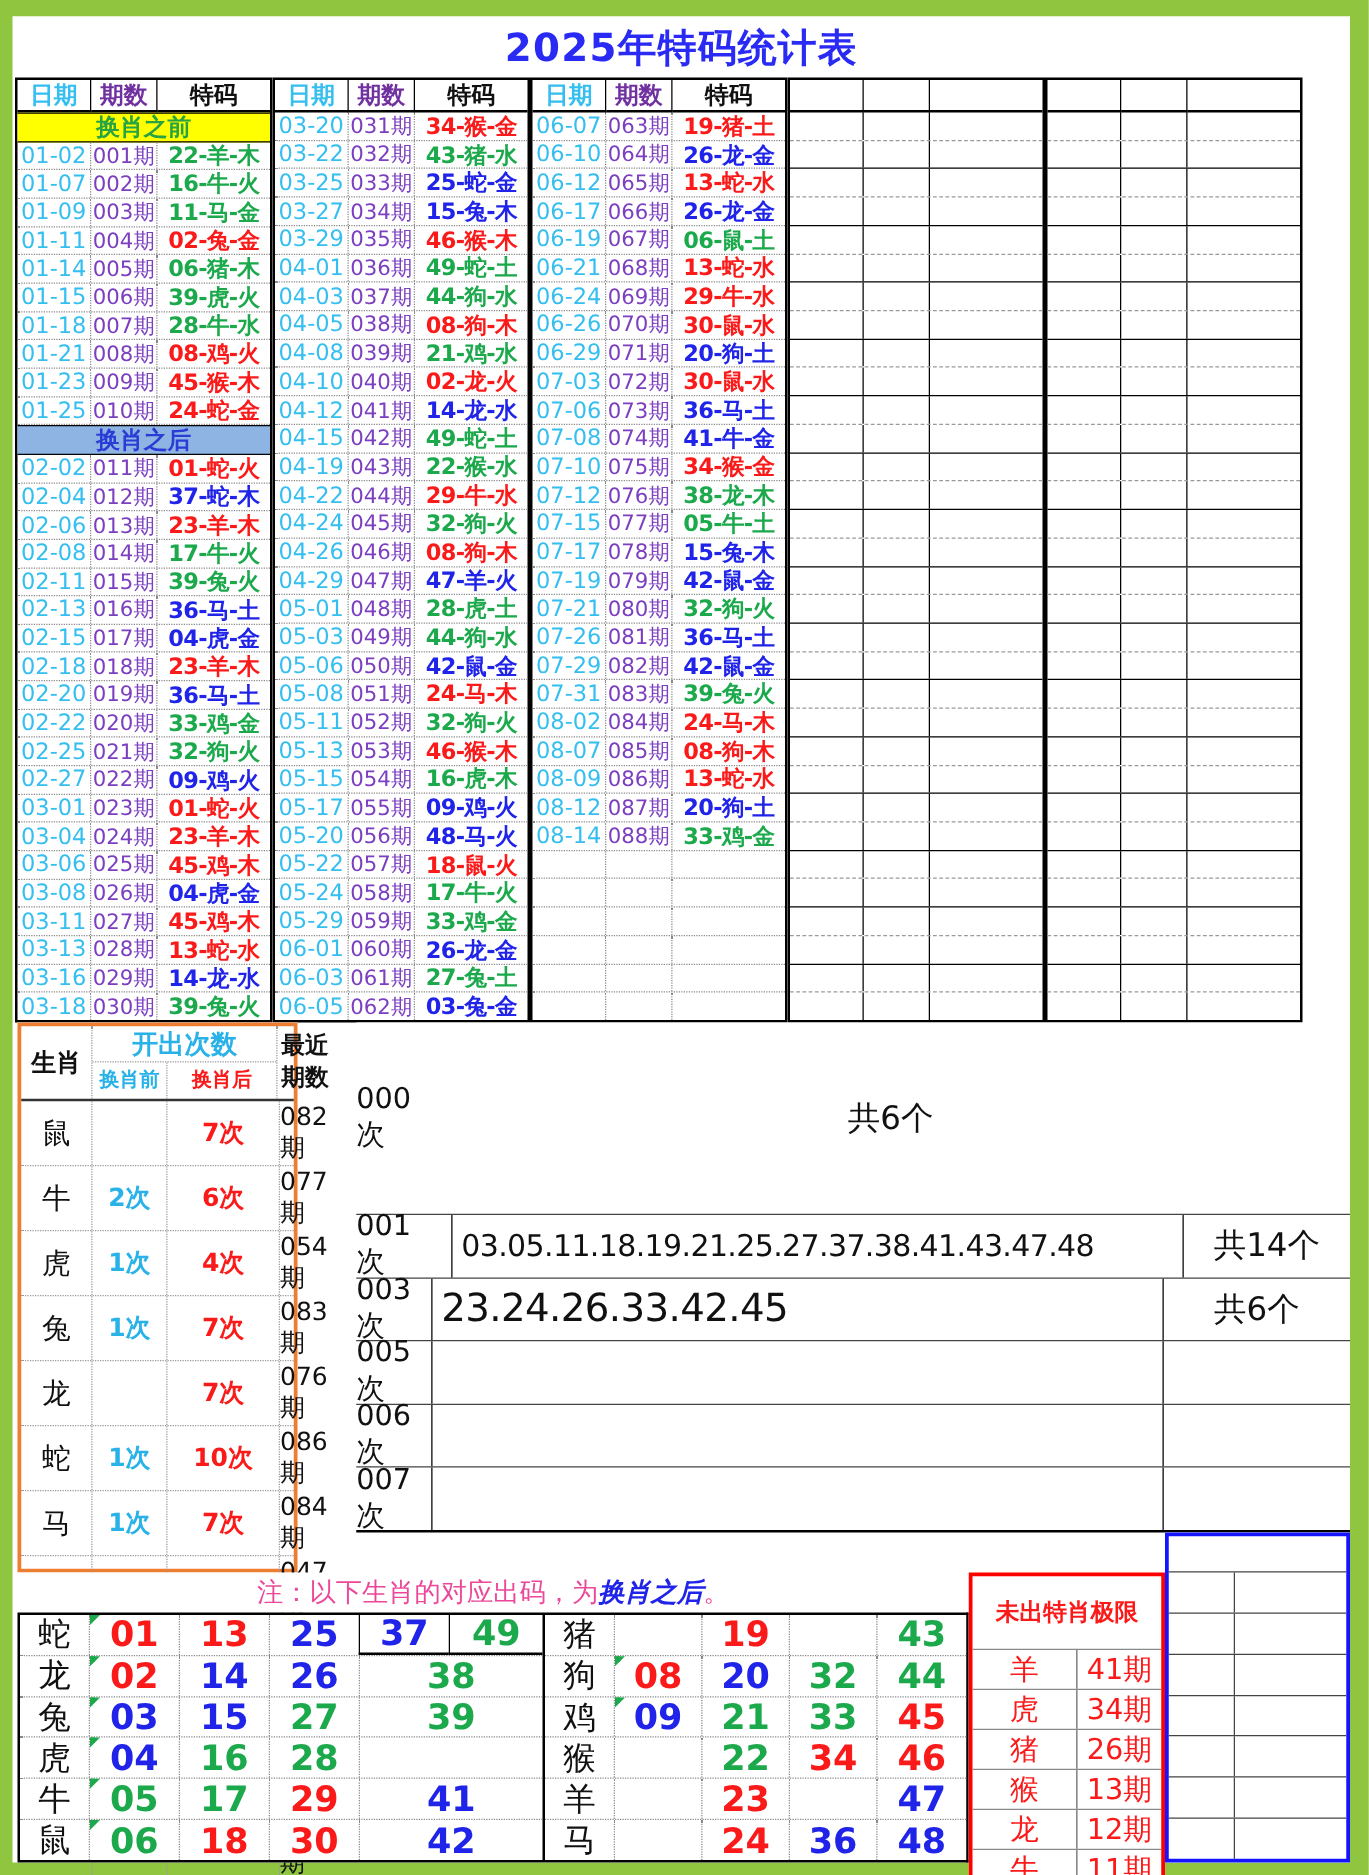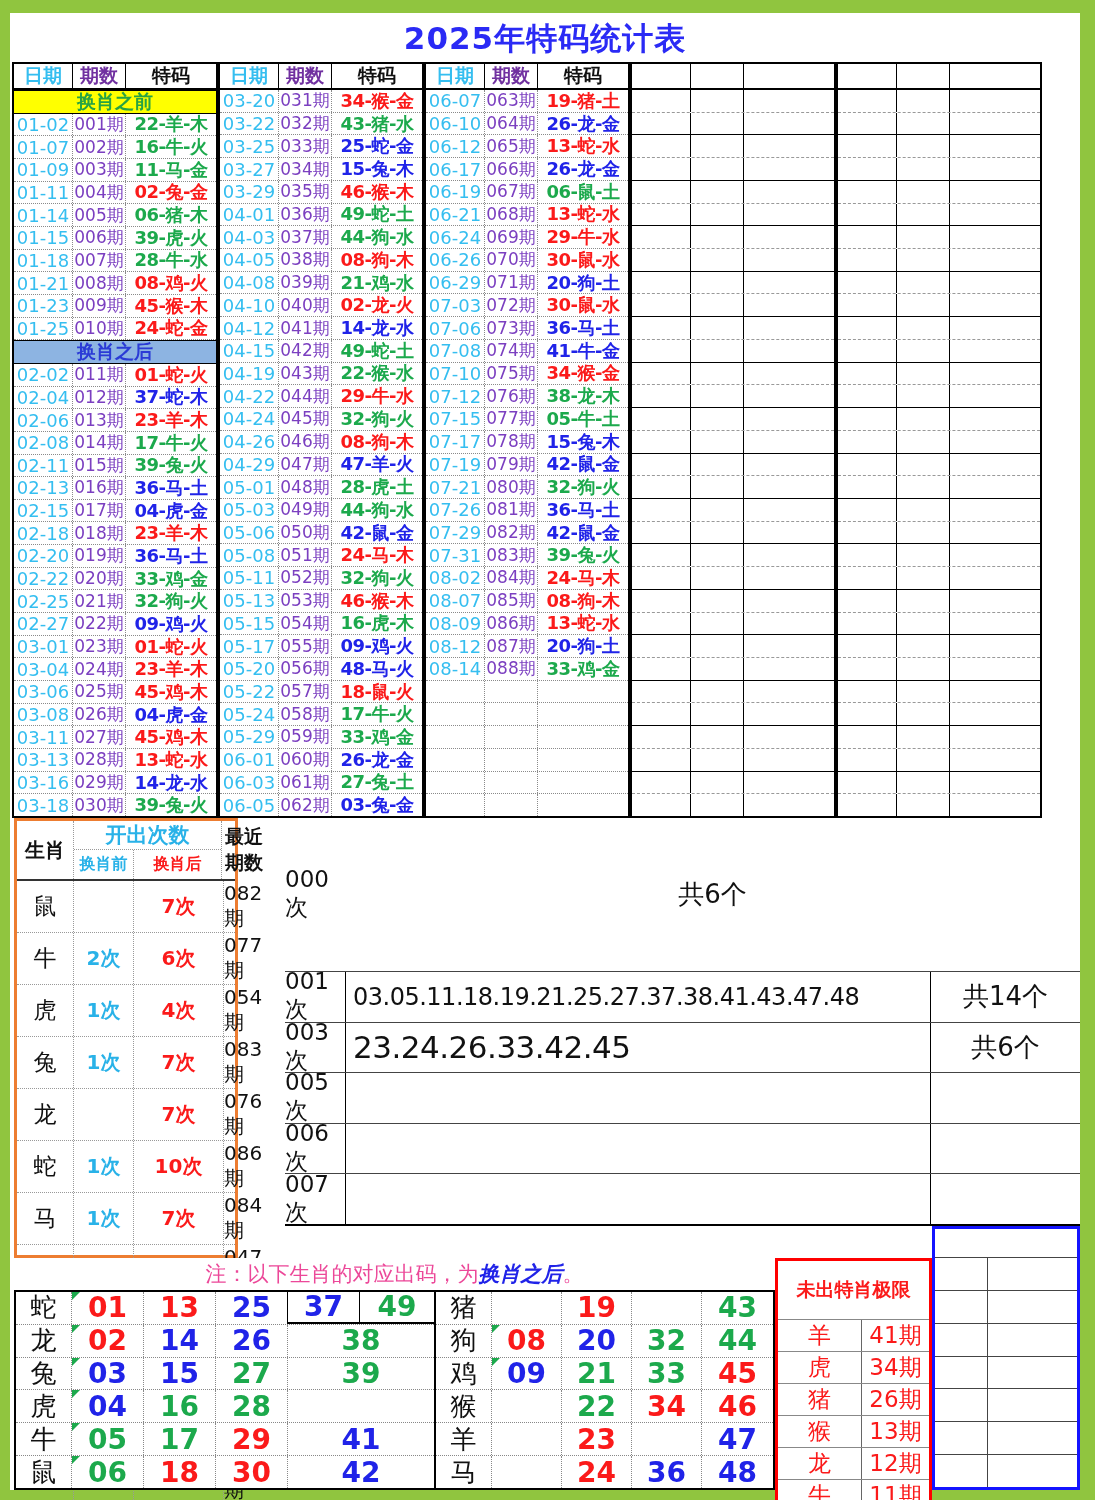--- a/index.html
+++ b/index.html
@@ -1041,21 +1041,21 @@
     </div>
 </div>
 
 <div id="freq-table" class="freq">
     <div class="frow tall">
       <div class="fl ctr">000次</div>
       <div class="fc ctr">共6个</div>
     </div>
     <div class="frow">
       <div class="fl ctr">001次</div>
-      <div class="fn" style="font-size: 24px;">03.05.11.18.19.21.25.27.37.38.41.43.47.48</div>
+      <div class="fn" style="font-size: 24px; margin-left: 16px;">03.05.11.18.19.21.25.27.37.38.41.43.47.48</div>
       <div class="fc ctr">共14个</div>
     </div>
     <div class="frow">
       <div class="fl ctr">003次</div>
       <div class="fn" style="font-size: 31px;">23.24.26.33.42.45</div>
       <div class="fc ctr">共6个</div>
     </div>
     <div class="frow">
       <div class="fl ctr">005次</div>
       <div class="fn" style="font-size: 31px;"></div>

